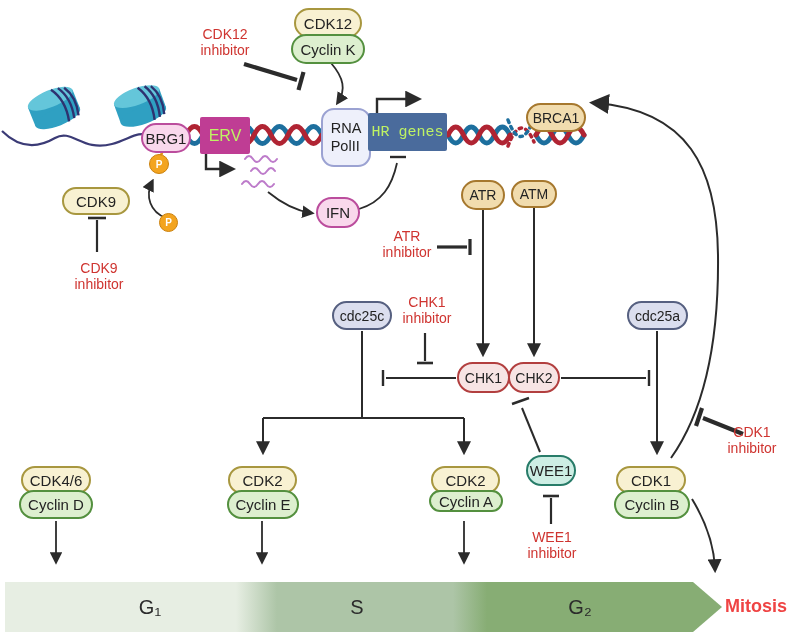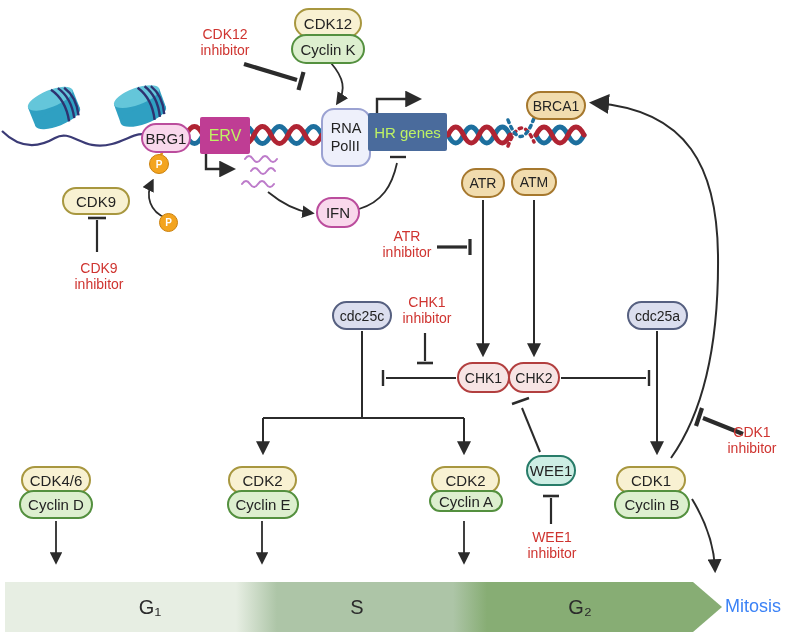--- a/index.html
+++ b/index.html
@@ -5,47 +5,47 @@
   html,body{margin:0;padding:0;background:#fff;}
   #stage{position:relative;width:794px;height:638px;background:#ffffff;overflow:hidden;
          font-family:"Liberation Sans",sans-serif;}
   #wires{position:absolute;left:0;top:0;width:794px;height:638px;}
 
   .pill{position:absolute;display:flex;align-items:center;justify-content:center;
         border-radius:999px;border:2px solid #888;font-size:15px;color:#232323;
         background:#fff;box-sizing:border-box;line-height:1;}
   .tan{background:#f8f1d2;border-color:#a8973f;}
   .green{background:#ddefcf;border-color:#54903f;}
-  .beige{background:#f1dcae;border-color:#a6782e;font-size:14px;}
+  .beige{background:#f1dcae;border-color:#a6782e;font-size:14px;margin-top:12px;}
   .pink{background:#f9d8ec;border-color:#bb4d9d;}
   .slate{background:#dbdeee;border-color:#566080;font-size:14px;}
   .redp{background:#f7e4e4;border-color:#b23f3f;font-size:14px;}
   .teal{background:#cdeee4;border-color:#287c69;}
 
   .box{position:absolute;display:flex;align-items:center;justify-content:center;
        color:#bef264;box-sizing:border-box;}
   #erv{background:#bf3d94;font-size:16px;border-radius:2px;}
-  #hr-genes{background:#4a6b9c;font-size:15px;border-radius:2px;}
+  #hr-genes{background:#4a6b9c;font-size:15px;border-radius:2px;font-family:Liberation Mono, monospace;}
   #rna-pol{background:#eef0fb;border:2px solid #9ba2d2;border-radius:13px;color:#232323;
            font-size:14.5px;white-space:pre-line;text-align:left;line-height:1.2;}
 
   .p-circle{position:absolute;border-radius:50%;background:#f3a41f;border:1.5px solid #cc820d;
             color:#fff;font-size:10px;font-weight:700;display:flex;align-items:center;
             justify-content:center;box-sizing:border-box;}
 
   .inh{position:absolute;color:#cf3430;font-size:14px;font-weight:500;text-align:center;
        white-space:pre-line;line-height:16px;}
 
   .phasebar{position:absolute;left:5px;top:582px;width:717px;height:50px;
     background:linear-gradient(90deg,#e7eee3 0,#e7eee3 231px,#adc5a7 272px,#adc5a7 448px,#87ad74 482px,#87ad74 100%);
     clip-path:polygon(0 0,688px 0,717px 25px,688px 50px,0 50px);}
   .phase-label{position:absolute;top:0;height:100%;display:flex;align-items:center;
     justify-content:center;font-weight:400;font-size:20px;color:#2b2b2b;}
-  .mitosis{position:absolute;left:725px;top:596px;width:68px;font-size:18px;font-weight:400;
-    color:#3b82f6;}
+  .mitosis{position:absolute;left:725px;top:596px;width:68px;font-size:18px;font-weight:700;
+    color:#ef4444;}
 </style>
 </head>
 <body>
 
 <div id="stage">
 
   <svg id="wires" width="794" height="638" viewBox="0 0 794 638">
     <defs>
       <marker id="ah" viewBox="0 0 10 10" refX="7" refY="5" markerWidth="7" markerHeight="7" orient="auto">
         <path d="M0,0 L10,5 L0,10 z" fill="#2b2b2b"></path>

